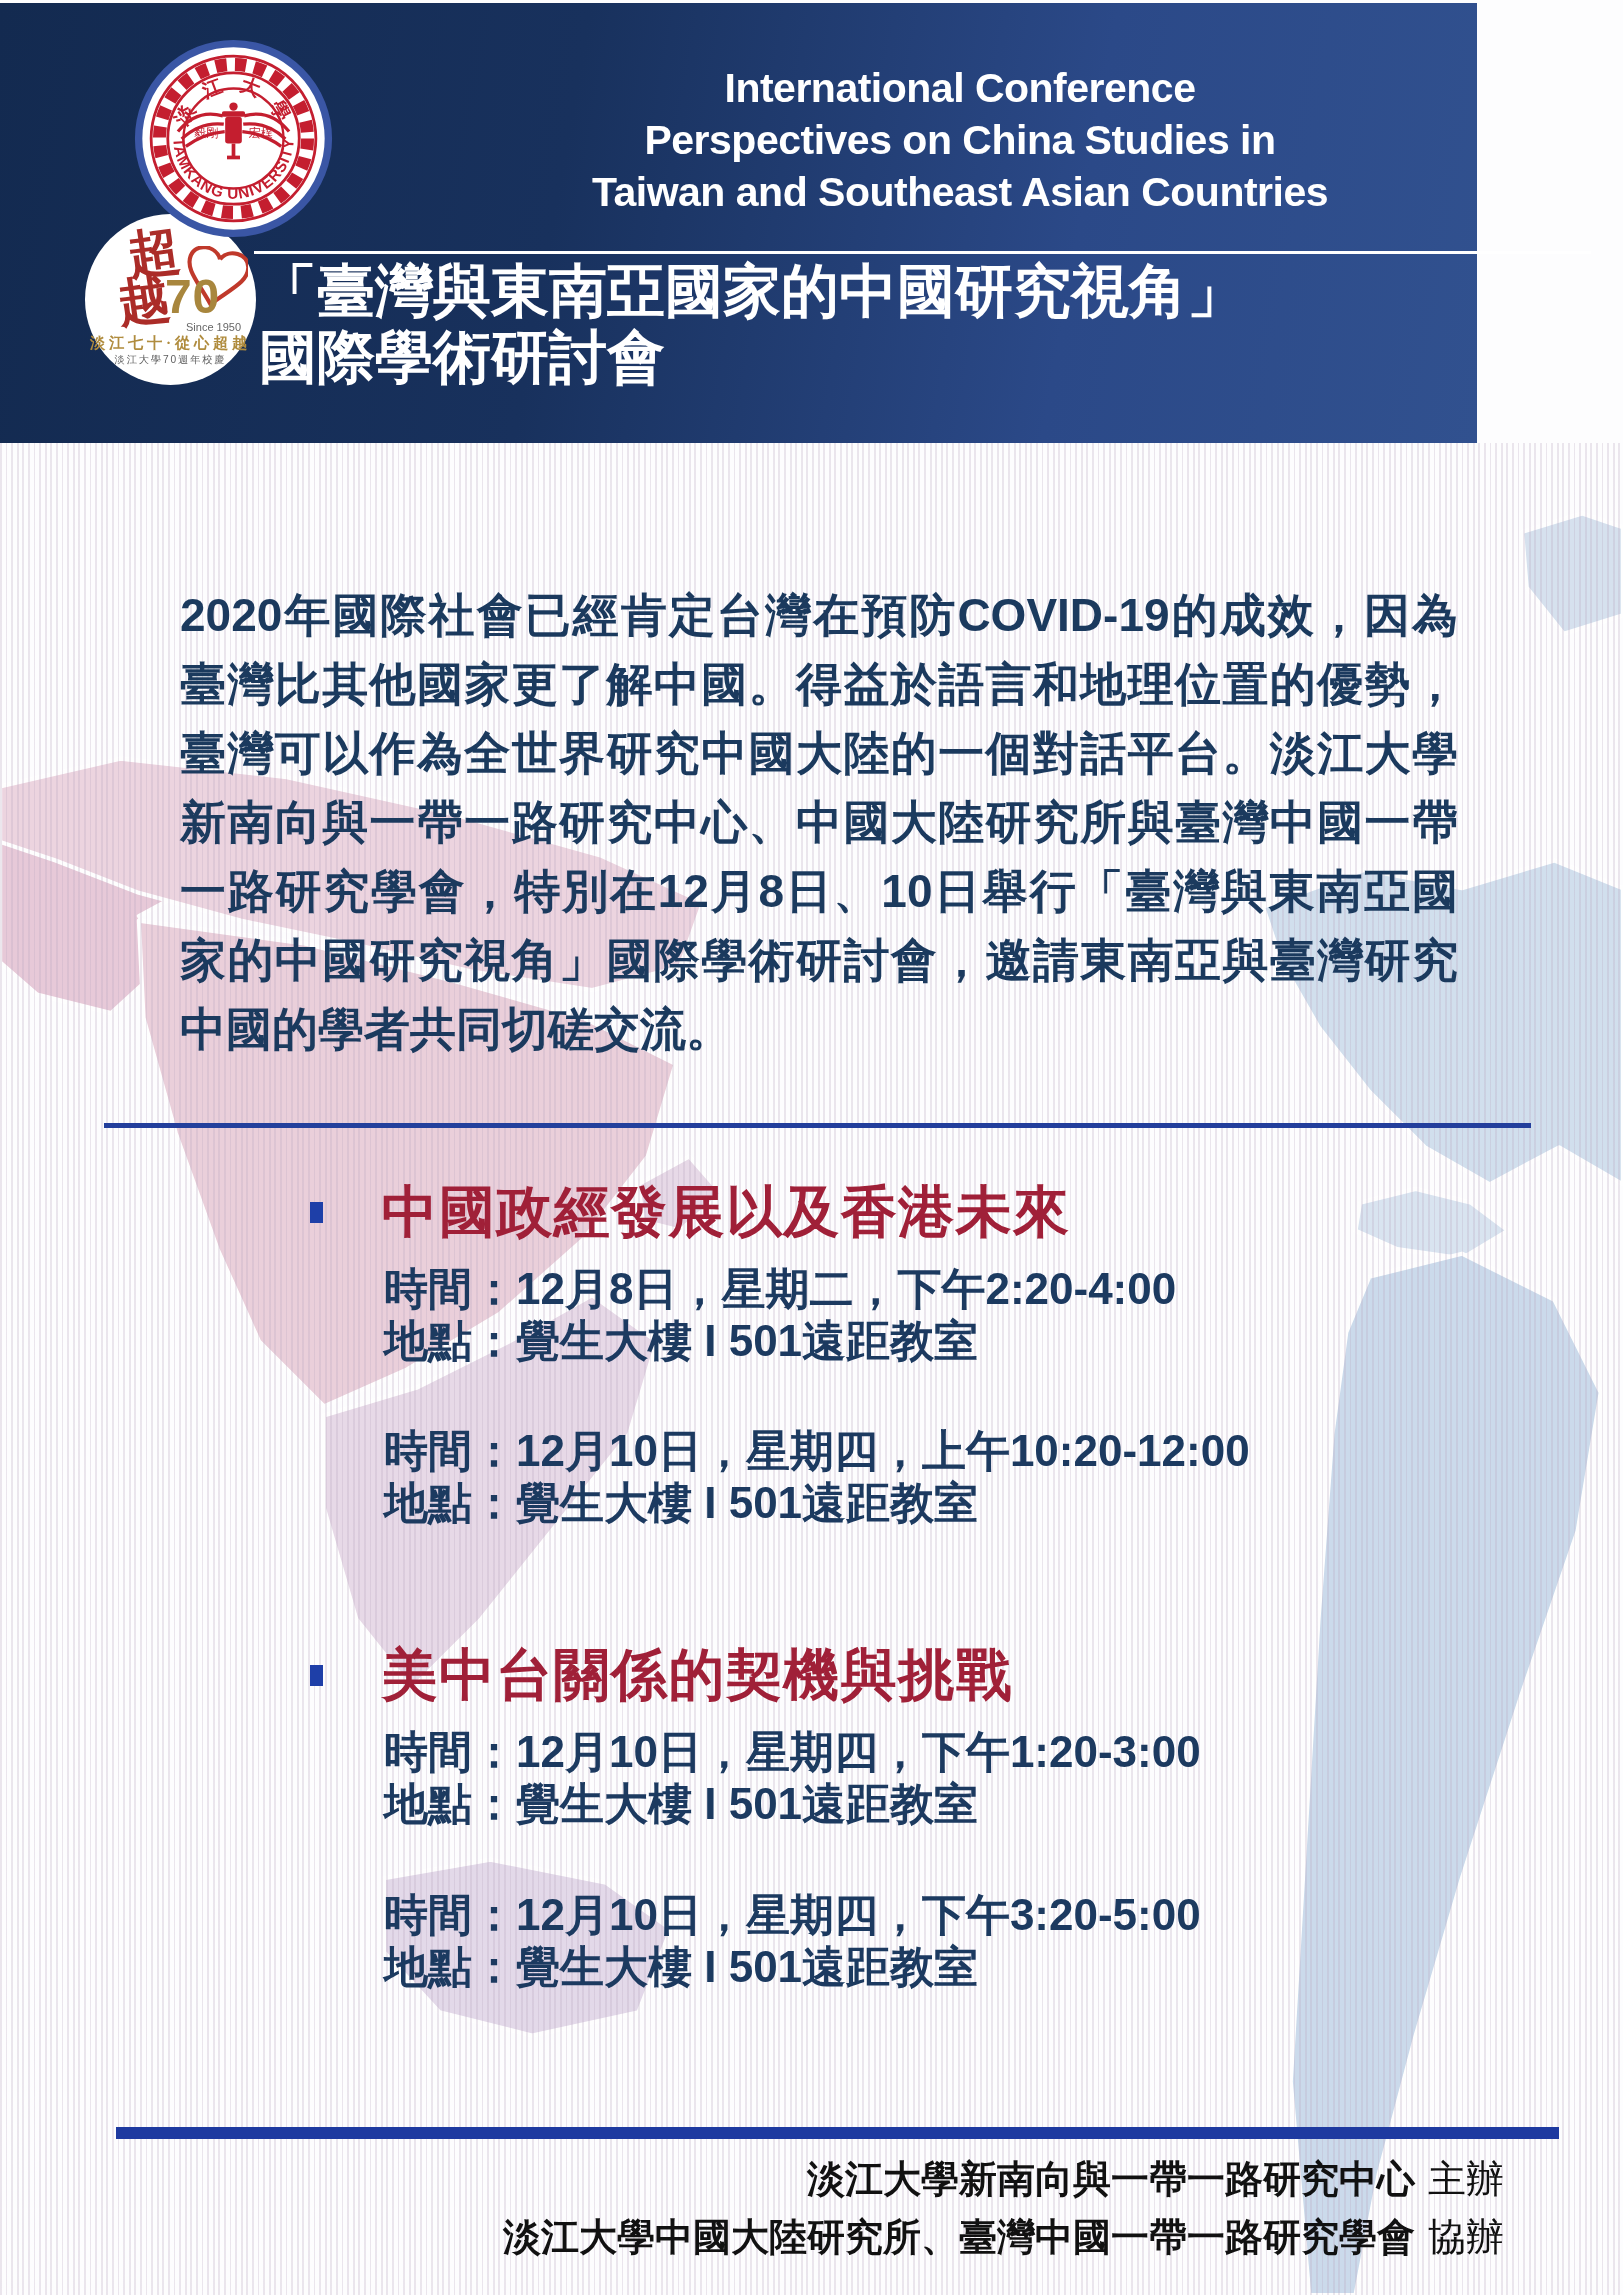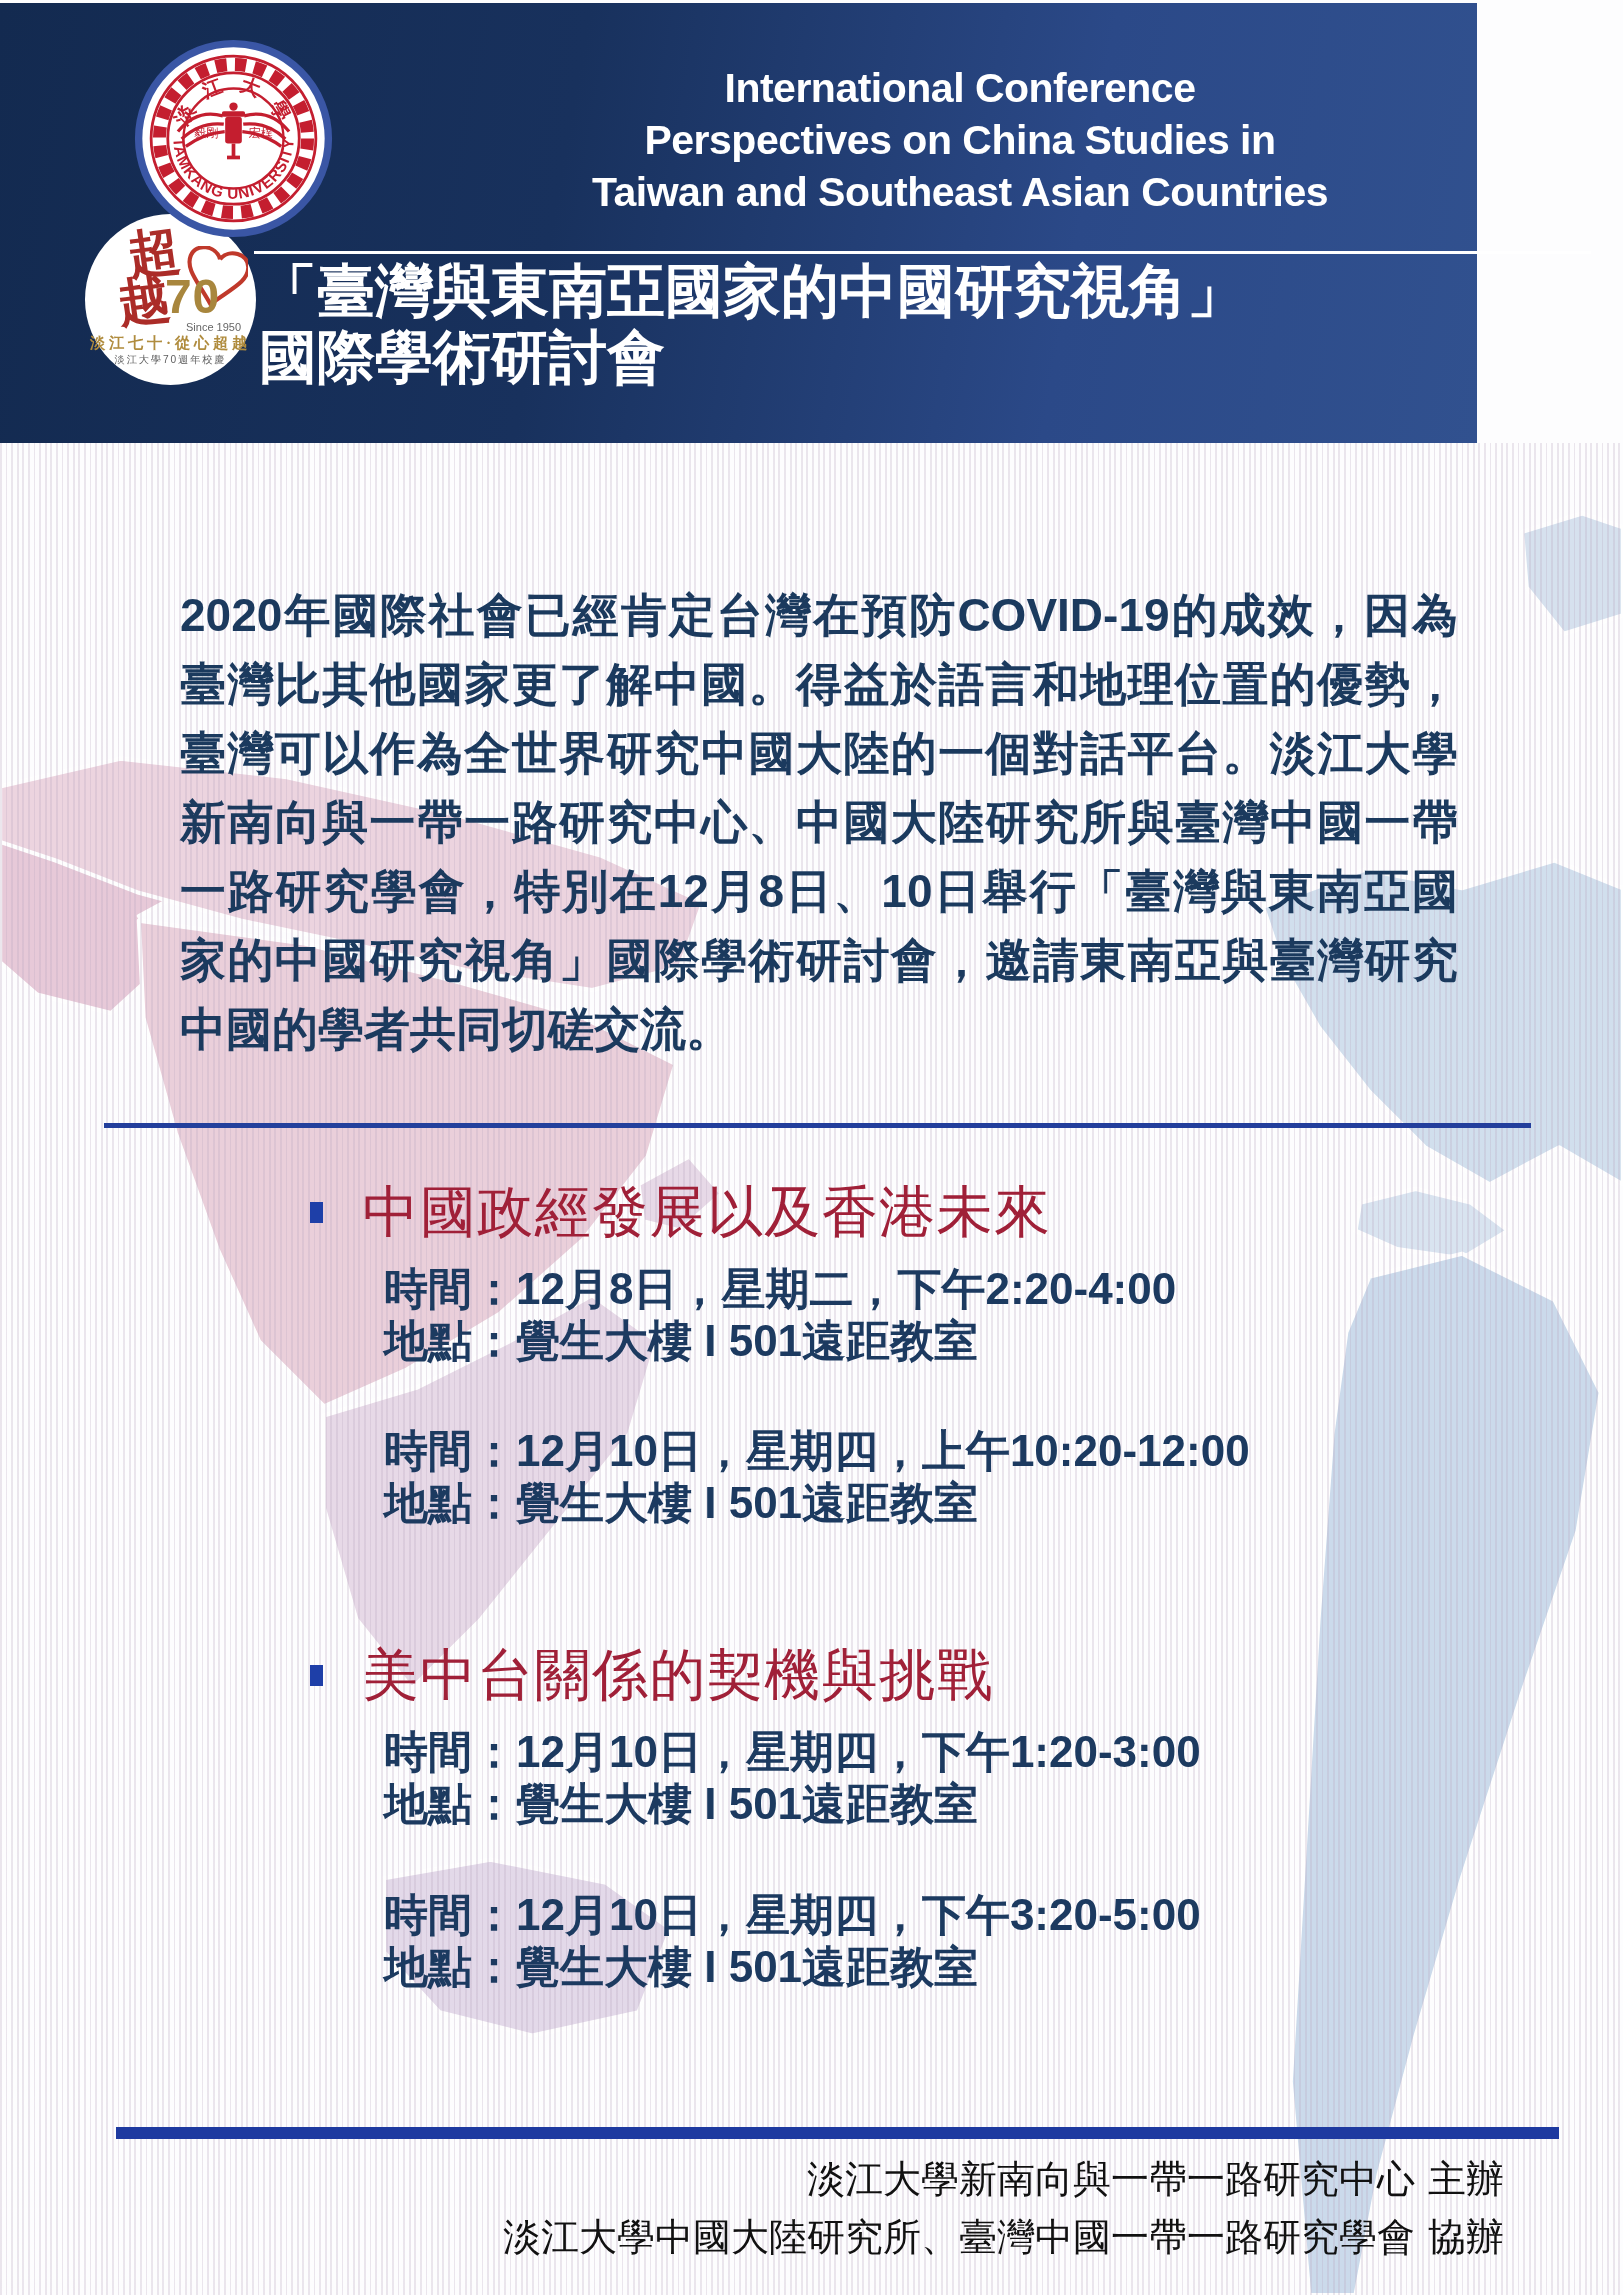--- a/index.html
+++ b/index.html
@@ -53,30 +53,30 @@
     font-size:46px;line-height:69px;font-weight:bold;color:#1b3a5e;
   }
   .intro .pline{text-align:justify;text-align-last:justify;}
   .intro .pline.last{text-align:left;text-align-last:left;}
   
   .divider{position:absolute;left:104px;top:1123px;width:1427px;height:5.1px;background:#233f9c;}
   
   .session{position:absolute;left:303px;width:1249px;}
   .s-title-row{display:flex;align-items:center;height:69px;}
   .bullet{width:12.5px;height:21px;background:#1e3fa8;margin-left:7px;flex:none;}
-  .s-title{font-size:56px;font-weight:normal;color:#a02038;margin-left:40px;letter-spacing:1.4px;white-space:nowrap;}
+  .s-title{font-size:56px;font-weight:bold;color:#a02038;margin-left:59px;letter-spacing:1.4px;white-space:nowrap;}
   .s-line{font-size:44px;line-height:52px;font-weight:bold;color:#1c3a60;margin-left:81px;white-space:nowrap;}
   .s-line.first{margin-top:16px;}
   
   .footer-bar{position:absolute;left:116px;top:2127px;width:1443px;height:12px;background:#1e3aa0;}
   .footer-line{
     position:absolute;left:139px;width:1365px;text-align:right;
     font-size:38px;line-height:46px;color:#111111;white-space:nowrap;
   }
-  .footer-line .org{font-weight:normal;}
+  .footer-line .org{font-weight:bold;}
   .footer-line .role{font-weight:normal;margin-left:13px;}
   .fl1{top:2156px;}
   .fl2{top:2214px;}
   
   .seal text{font-family:"Liberation Sans", sans-serif;}
 </style>
 </head>
 <body>
 
 <div class="poster">

